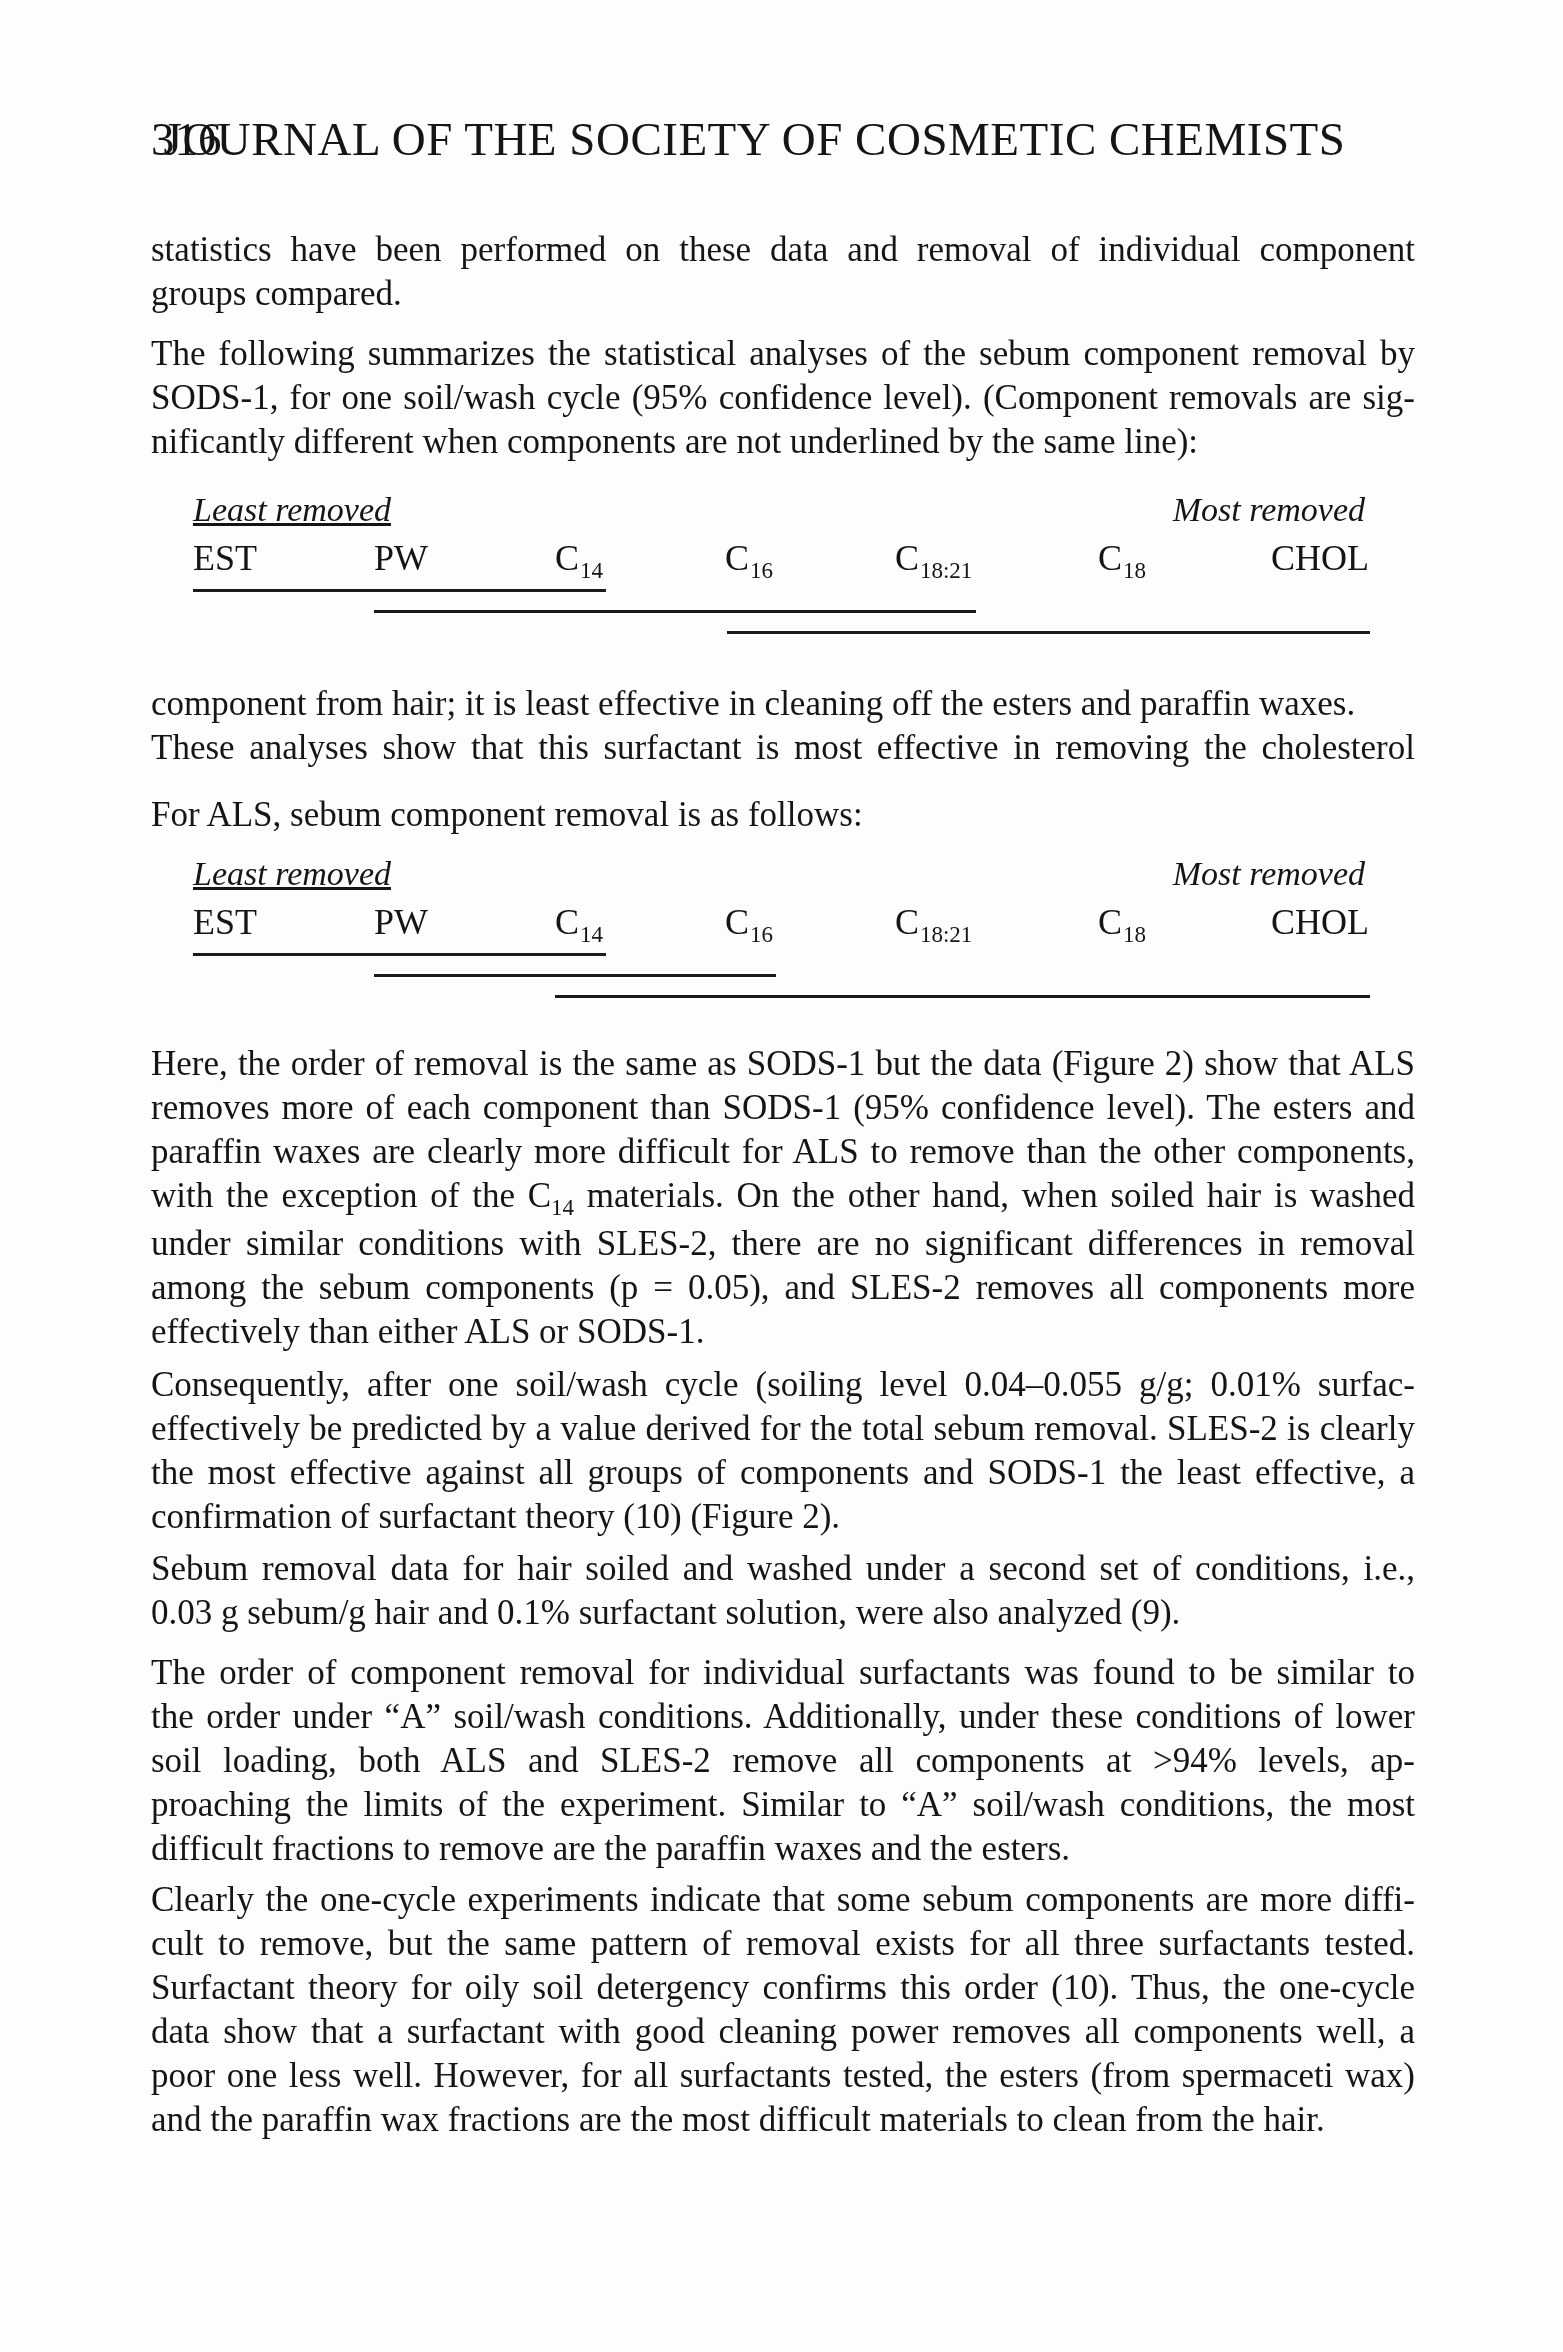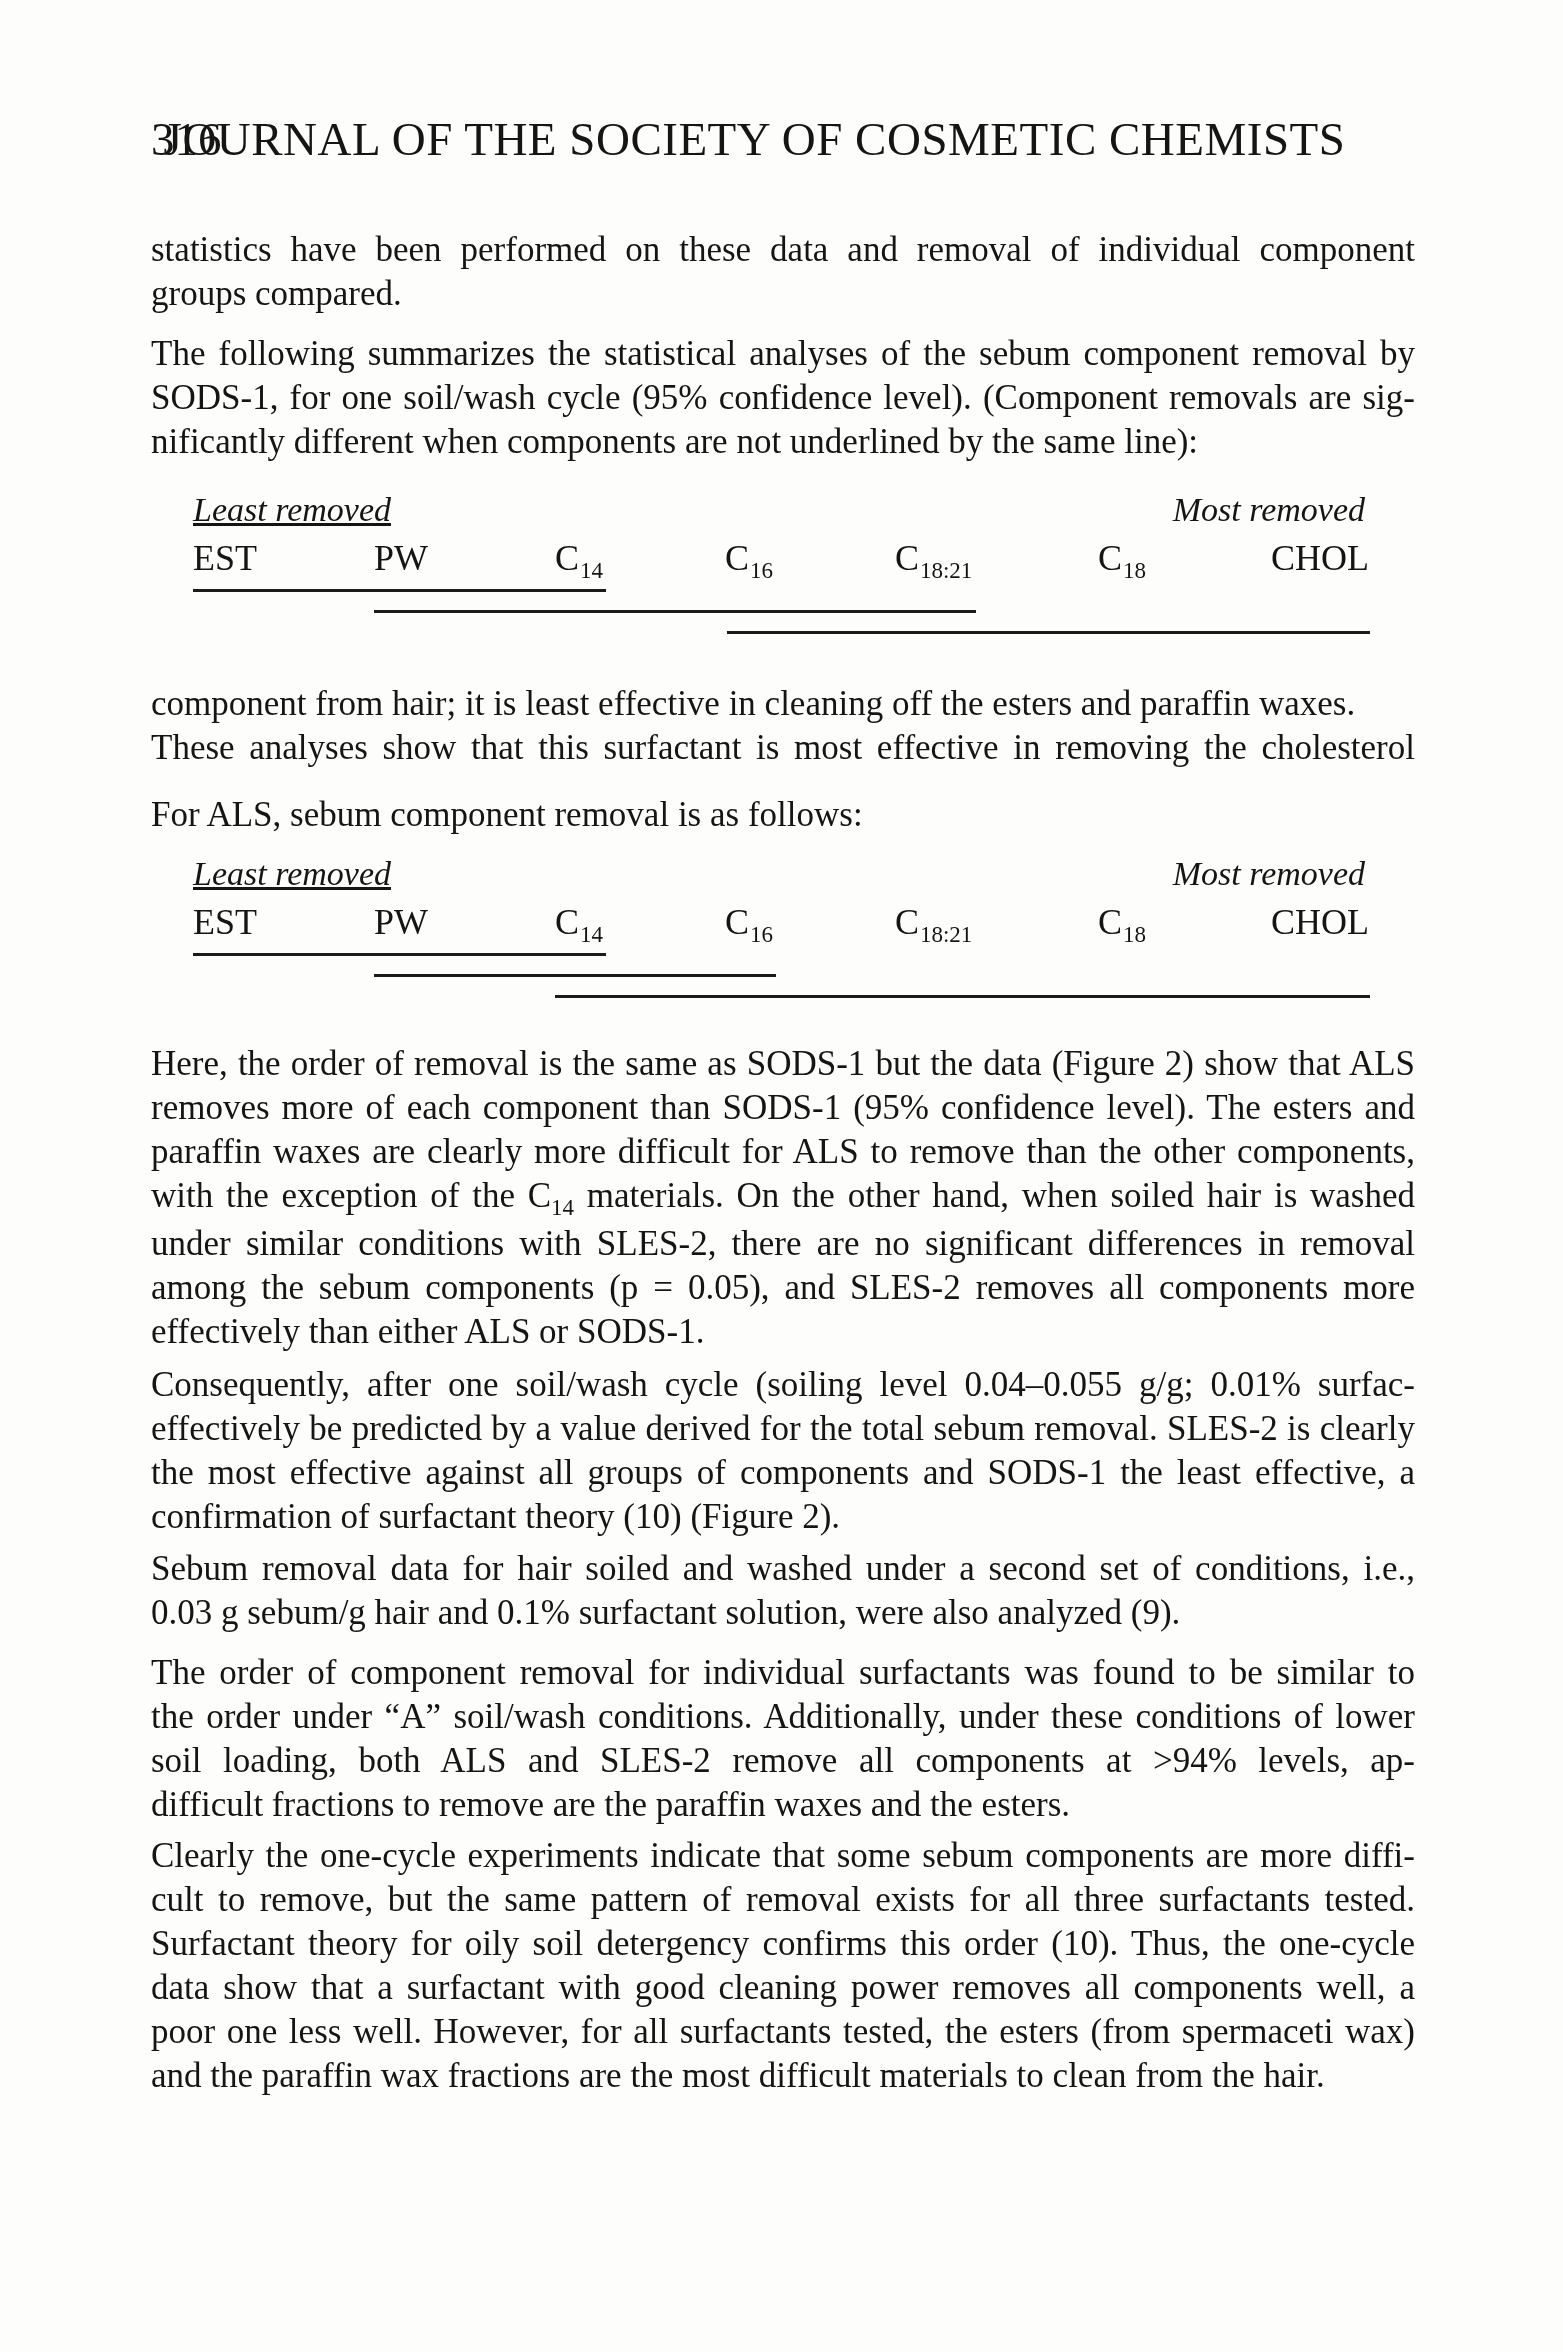--- a/index.html
+++ b/index.html
@@ -126,20 +126,21 @@
 
     <div class="para m-p7">
       <div class="pline">Sebum removal data for hair soiled and washed under a second set of conditions, i.e.,</div>
       <div class="pline end">0.03 g sebum/g hair and 0.1% surfactant solution, were also analyzed (9).</div>
     </div>
 
     <div class="para m-p8">
       <div class="pline">The order of component removal for individual surfactants was found to be similar to</div>
       <div class="pline">the order under “A” soil/wash conditions. Additionally, under these conditions of lower</div>
       <div class="pline">soil loading, both ALS and SLES-2 remove all components at &gt;94% levels, ap-</div>
+      <div class="pline">proaching the limits of the experiment. Similar to “A” soil/wash conditions, the most</div>
       <div class="pline end">difficult fractions to remove are the paraffin waxes and the esters.</div>
     </div>
 
     <div class="para m-p9">
       <div class="pline">Clearly the one-cycle experiments indicate that some sebum components are more diffi-</div>
       <div class="pline">cult to remove, but the same pattern of removal exists for all three surfactants tested.</div>
       <div class="pline">Surfactant theory for oily soil detergency confirms this order (10). Thus, the one-cycle</div>
       <div class="pline">data show that a surfactant with good cleaning power removes all components well, a</div>
       <div class="pline">poor one less well. However, for all surfactants tested, the esters (from spermaceti wax)</div>
       <div class="pline end">and the paraffin wax fractions are the most difficult materials to clean from the hair.</div>

